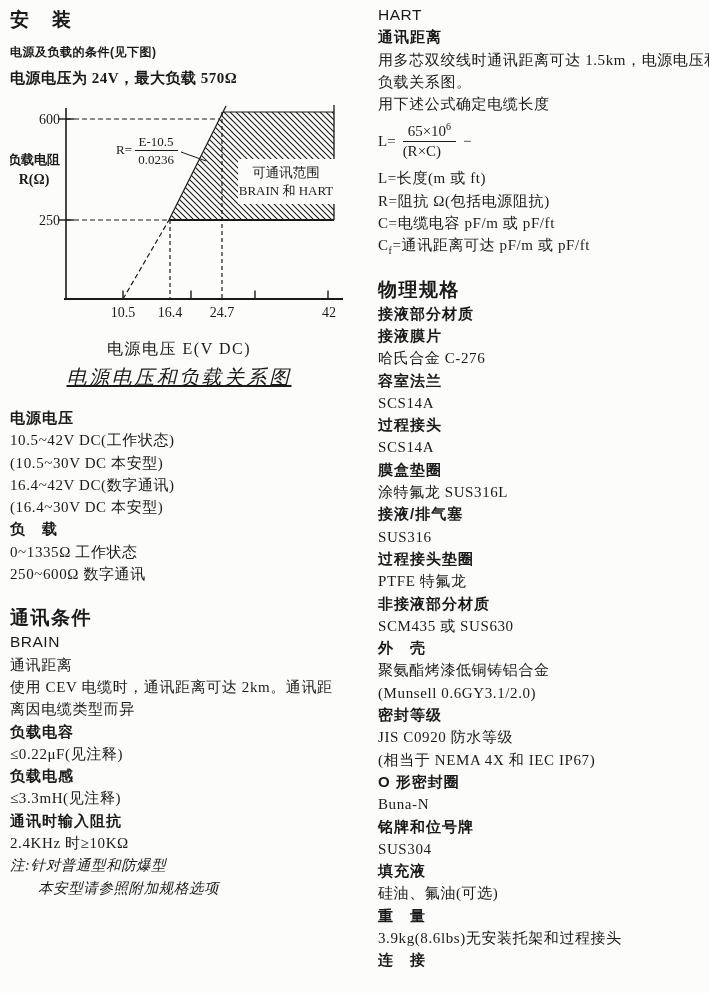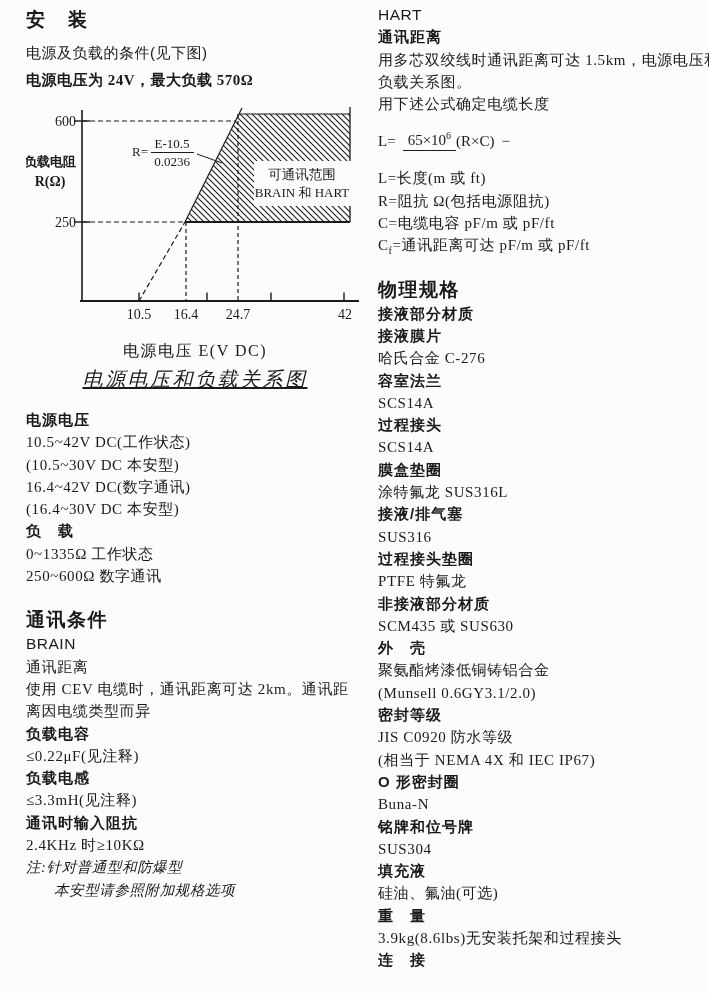--- a/index.html
+++ b/index.html
@@ -3,49 +3,49 @@
 <meta charset="utf-8">
 <style>
   html,body { margin:0; padding:0; background:#d9d9d9; }
   .page {
     position:relative; width:709px; height:993px; margin:0 auto;
     background:#fcfcfa; color:#1a1a1a; overflow:hidden;
     font-family:"Liberation Serif", serif;
     box-shadow:0 0 4px rgba(0,0,0,.35);
   }
   .col { position:absolute; top:0; }
-  .col-left  { left:26px;  width:338px; }
+  .col-left  { left:10px;  width:338px; }
   .col-right { left:378px; width:342px; top:4px; }
 
   .page-title {
     margin:7px 0 0 0; font-family:"Liberation Sans", sans-serif;
     font-size:19px; font-weight:bold; letter-spacing:2px;
   }
   .sub-heading {
     margin:11px 0 0 0; font-family:"Liberation Sans", sans-serif;
-    font-size:15px; font-weight:normal; letter-spacing:.5px;
+    font-size:12px; font-weight:bold; letter-spacing:.5px;
   }
   .intro-line { margin-top:8px; font-size:15px; letter-spacing:.5px;font-weight:bold; }
 
   figure.chart { margin:14px 0 0 0; padding:0; }
   .chart-axis-title { text-align:center; font-size:16px; margin-top:5px; letter-spacing:1.5px; }
   .chart-caption { text-align:center; font-size:20px; font-style:italic; margin-top:4px; letter-spacing:2.5px;text-decoration:underline; }
 
   .blocks { margin-top:16px; }
   .line { font-size:15px; line-height:22.3px; letter-spacing:.6px; white-space:normal; }
   .line.b { font-family:"Liberation Sans", sans-serif; font-weight:bold; font-size:15px; letter-spacing:1px; }
   .line.h { font-family:Liberation Serif, serif; font-weight:bold; font-size:19px;
             margin-top:20px; line-height:26px; letter-spacing:1.5px; }
   .line.sans { font-family:"Liberation Sans", sans-serif; font-size:15.5px; letter-spacing:.5px; }
   .line.i  { font-style:italic; font-size:14.5px; }
   .line.i2 { font-style:italic; font-size:14.5px; padding-left:28px; }
 
   .formula-row { display:flex; align-items:center; gap:7px; margin:5px 0 5px 0;
                  font-size:15px; height:42px; }
-  .frac { display:inline-flex; align-items:center; line-height:1.15; }
+  .frac { display:inline-flex; flex-direction:column; line-height:1.15; }
   .frac .num { padding:0 5px 1px 5px; border-bottom:1.4px solid #1a1a1a; }
   .frac .den { padding-top:1px; }
   .sup { font-size:10px; vertical-align:super; line-height:0; }
   .sub { font-size:10px; vertical-align:sub;  line-height:0; }
 
   svg text { font-family:"Liberation Serif", serif; fill:#1a1a1a; }
   svg .bold { font-weight:bold; }
 </style>
 </head>
 <body>

